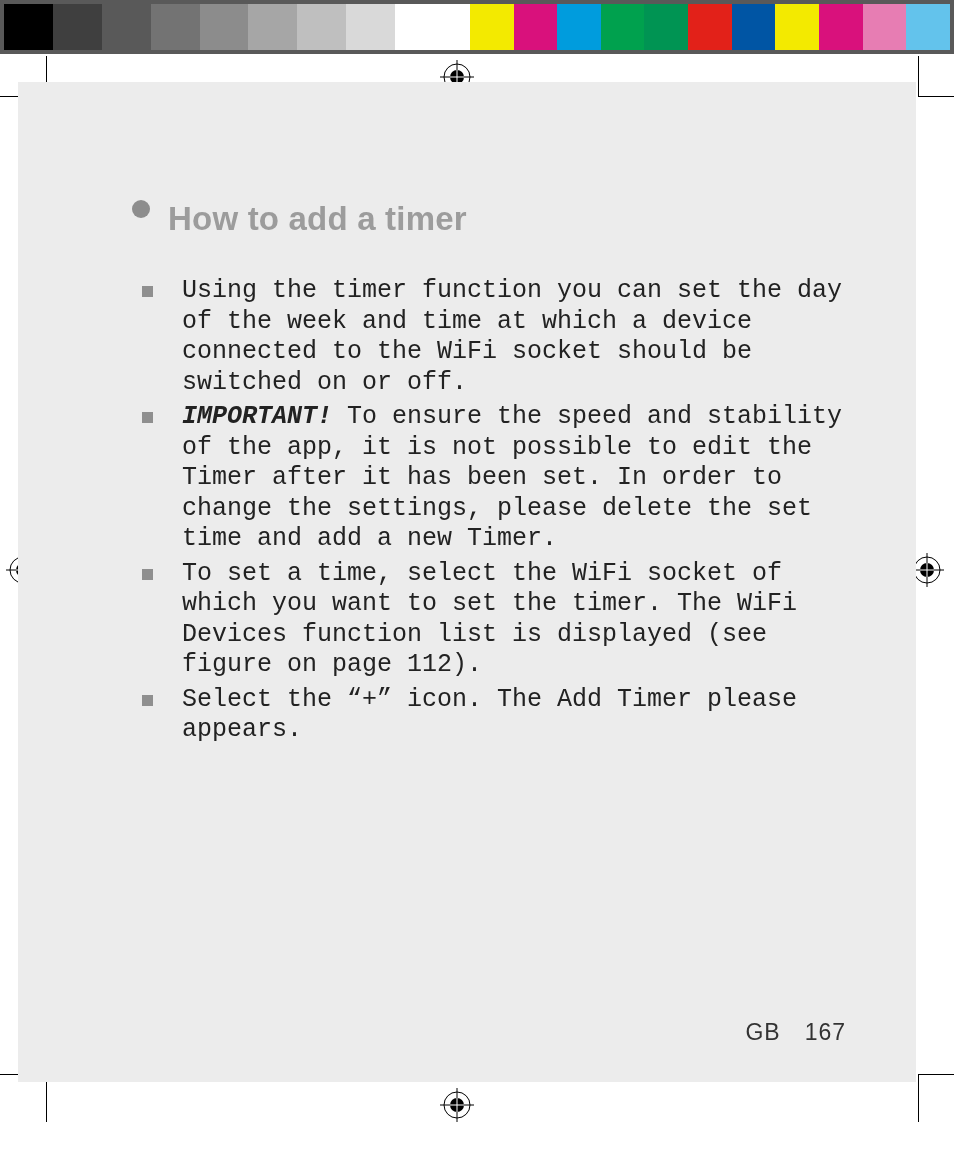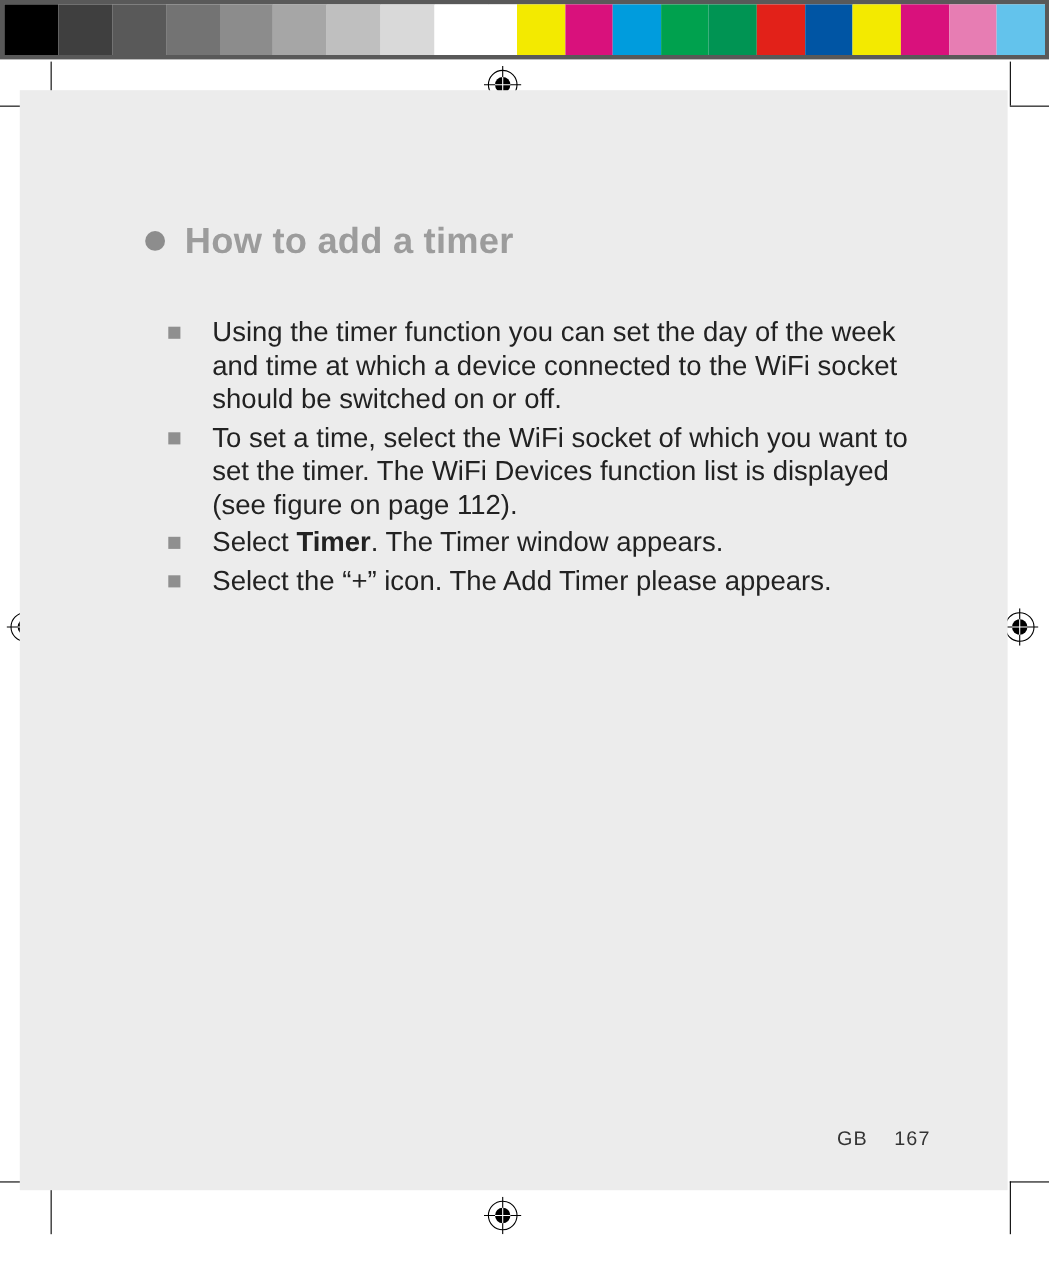--- a/index.html
+++ b/index.html
@@ -29,47 +29,47 @@
   .header-band{
     position:absolute;
     left:0;top:26px;right:0;height:56px;
     background:#e4e4e4;
     display:flex;align-items:center;justify-content:flex-end;
     padding-right:60px;
     font-size:38px;font-weight:300;color:#333;
   }
   .section-title-row{
     position:absolute;left:114px;top:118px;
-    display:flex;align-items:center;gap:18px;
+    display:flex;gap:18px;
   }
   .section-bullet{
     width:18px;height:18px;border-radius:50%;
     background:#8d8d8d;
   }
   .section-title{
     font-size:33px;font-weight:700;color:#9c9c9c;
     letter-spacing:.2px;
   }
   .content{
     position:absolute;left:114px;right:60px;top:190px;
     font-size:25px;line-height:1.22;color:#222;
   }
-  .content ul{list-style:none;margin:15px;padding:0;}
+  .content ul{list-style:none;margin:4px;padding:0;font-family:Liberation Mono, monospace;}
   .content li{
     position:relative;padding-left:46px;margin-bottom:4px;
   }
   .content li::before{
     content:"";position:absolute;left:6px;top:10px;
     width:11px;height:11px;background:#8f8f8f;
   }
   .bold{font-weight:700;}
   .italic{font-style:italic;}
   .footer{
     position:absolute;right:70px;bottom:36px;
-    font-size:18px;color:#333;letter-spacing:1px;
+    font-size:23px;color:#333;letter-spacing:1px;
   }
   .footer .sep{display:inline-block;width:24px;}
   
   .crop{position:absolute;background:#000;}
   .crop.v{width:1px;} .crop.h{height:1px;}
   .reg-target{
     position:absolute;width:34px;height:34px;
   }
   .reg-target svg{width:34px;height:34px;display:block;}
   
@@ -164,24 +164,24 @@
     <div class="section-bullet"></div>
     <div class="section-title">How to add a timer</div>
   </div>
 
   <div class="content">
     <ul>
       <li>
         <span>Using the timer function you can set the day of the week and time at which a device connected to the WiFi socket should be switched on or off.</span>
       </li>
       <li>
-        <span>To set a time, select the WiFi socket of which you want to set the timer. The WiFi Devices function list is displayed (see figure on page 112).</span>
+        <span class="bold italic">IMPORTANT!</span><span> To ensure the speed and stability of the app, it is not possible to edit the Timer after it has been set. In order to change the settings, please delete the set time and add a new Timer.</span>
       </li>
       <li>
-        <span>Select </span><span class="bold">Timer</span><span>. The Timer window appears.</span>
+        <span>To set a time, select the WiFi socket of which you want to set the timer. The WiFi Devices function list is displayed (see figure on page 112).</span>
       </li>
       <li>
         <span>Select the “+” icon. The Add Timer please appears.</span>
       </li>
     </ul>
   </div>
 
   <div class="footer">
     <span>GB</span><span class="sep"></span><span>167</span>
   </div>

